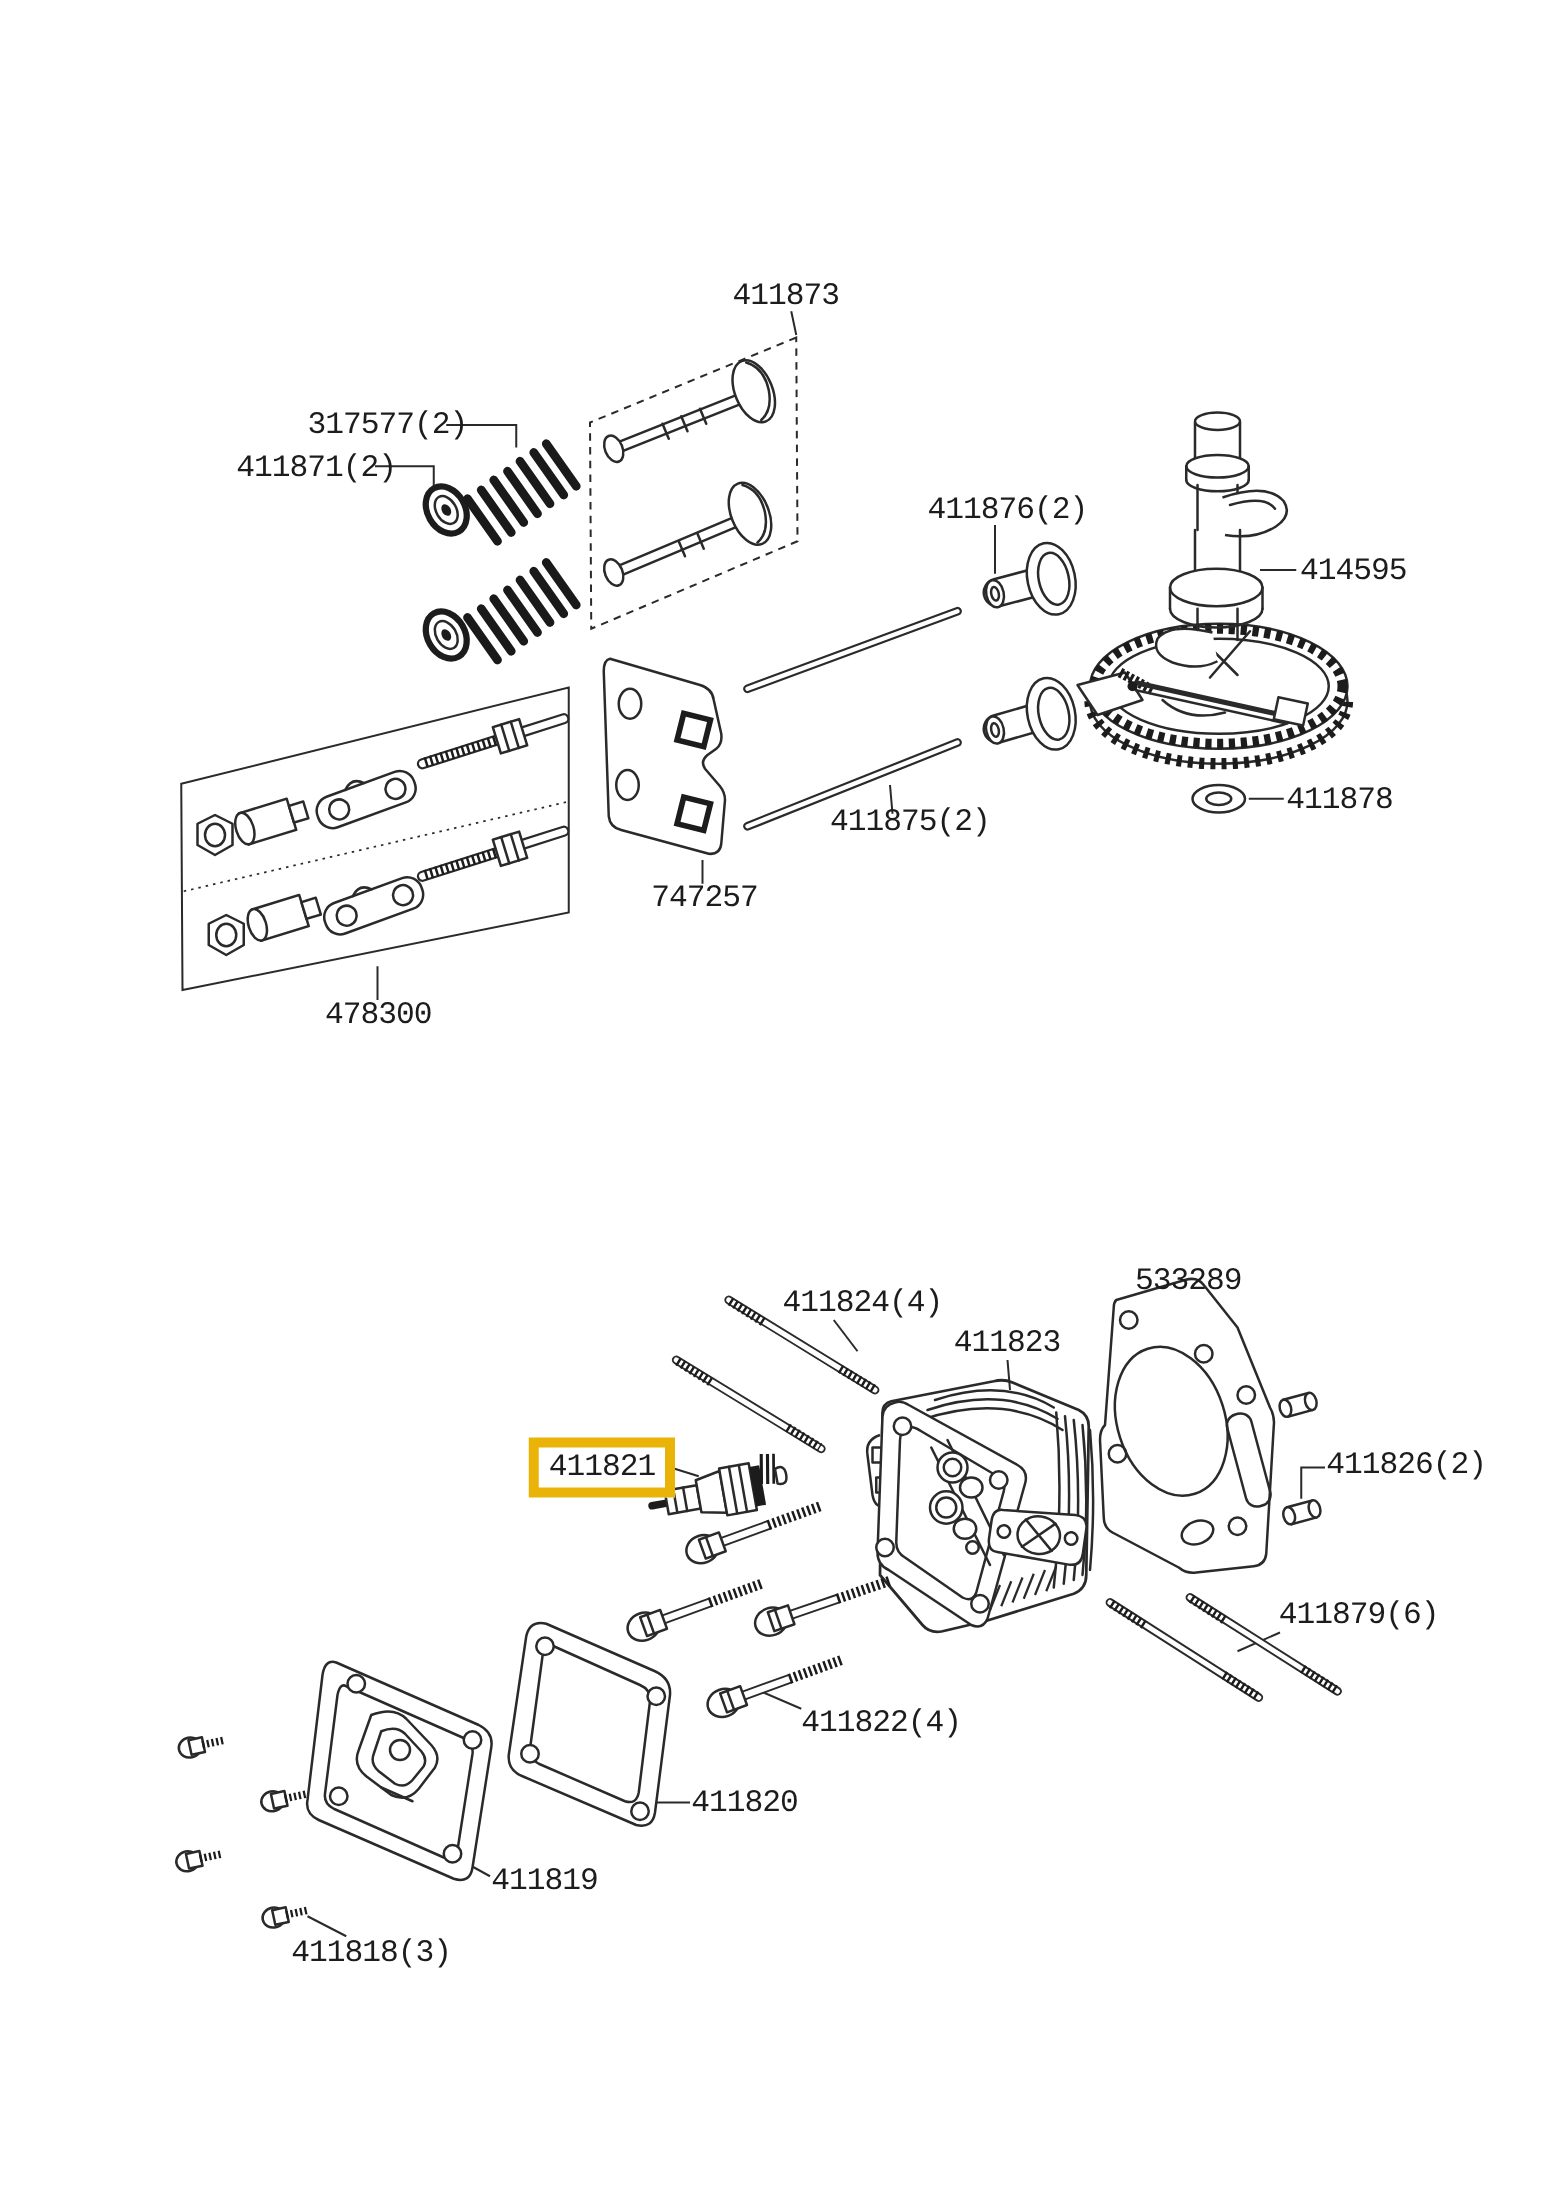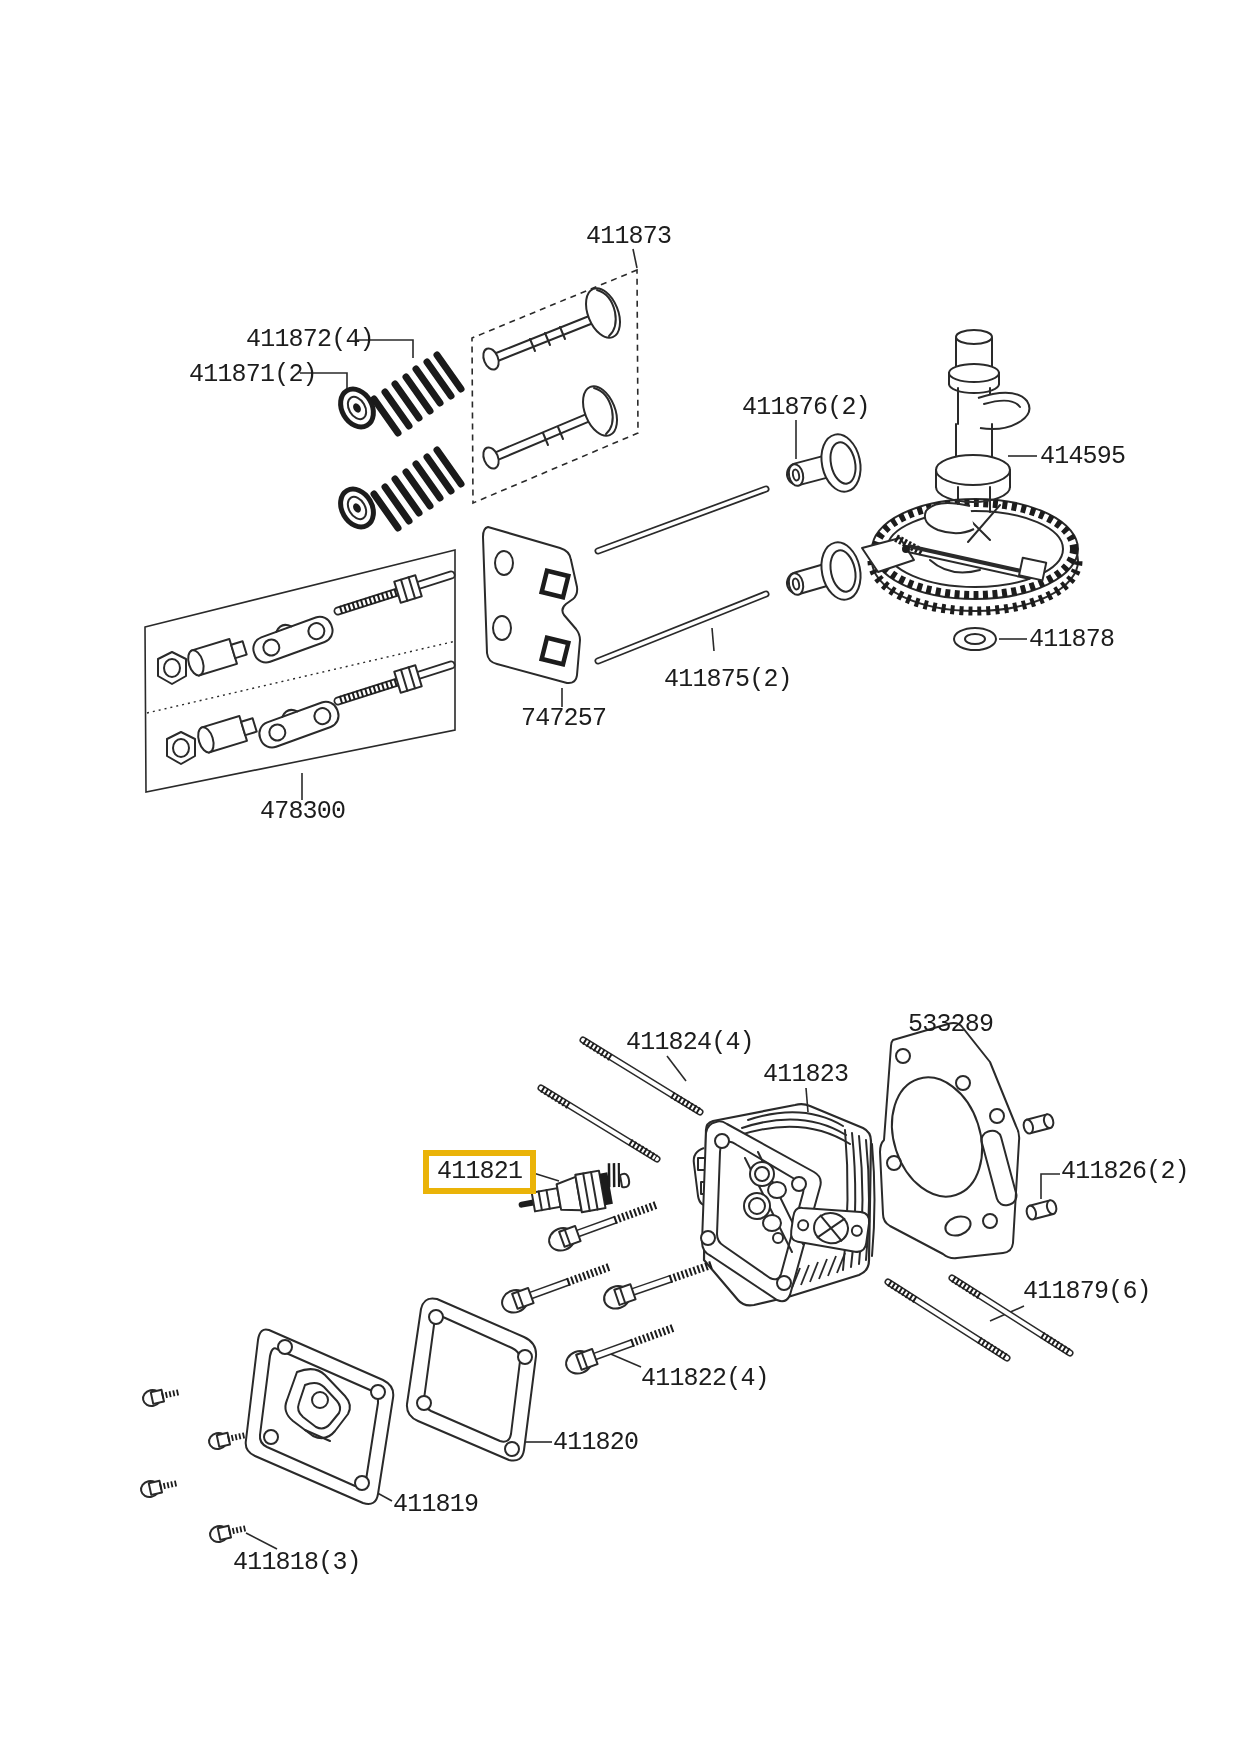--- a/index.html
+++ b/index.html
@@ -1,21 +1,21 @@
 <!DOCTYPE html>
 <html><head>
 <meta charset="utf-8">
 <style>
   html,body{margin:0;padding:0;background:#ffffff;}
   #page{position:relative;width:1241px;height:1593px;background:#ffffff;overflow:hidden;
         font-family:Liberation Mono, monospace;}
   #art{position:absolute;left:0;top:0;z-index:1;}
   .lbl{position:absolute;z-index:2;font-size:25px;line-height:1.0;color:#1c1c1c;
        letter-spacing:-0.8px;white-space:nowrap;}
-  .lbl.boxed{border:6px solid #eab308;padding:3px 8px 4px 8px;background:#ffffff;}
+  .lbl.boxed{border:8px solid #eab308;padding:3px 8px 4px 8px;background:#ffffff;}
   svg{display:block;}
   .ln{stroke:#2a2a2a;stroke-width:2;fill:none;stroke-linecap:round;stroke-linejoin:round;}
   .fw{stroke:#2a2a2a;stroke-width:2;fill:#ffffff;stroke-linejoin:round;}
   .dk{fill:#1c1c1c;stroke:none;}
   .leader{stroke:#2a2a2a;stroke-width:1.6;fill:none;}
 </style>
 </head>
 <body>
 
 <div id="page">
@@ -447,26 +447,26 @@
     <line x1="10" y1="0" x2="28" y2="0" stroke="#1c1c1c" stroke-width="6" stroke-dasharray="1.8 2"></line>
   </g>
   <g transform="translate(219,1534) rotate(-12)">
     <ellipse cx="0" cy="0" rx="9" ry="8" class="fw"></ellipse>
         <rect x="0" y="-6" width="11" height="12" class="fw"></rect>
     <line x1="10" y1="0" x2="28" y2="0" stroke="#1c1c1c" stroke-width="6" stroke-dasharray="1.8 2"></line>
   </g>
 </svg>
 
 <div class="lbl" style="left:586px;top:224px">411873</div>
-<div class="lbl" style="left:246px;top:327px">411872(4)</div>
+<div class="lbl" style="left:246px;top:327px">317577(2)</div>
 <div class="lbl" style="left:189px;top:362px">411871(2)</div>
 <div class="lbl" style="left:742px;top:395px">411876(2)</div>
 <div class="lbl" style="left:1040px;top:444px">414595</div>
 <div class="lbl" style="left:1029px;top:627px">411878</div>
-<div class="lbl" style="left:664px;top:667px">411875(2)</div>
+<div class="lbl" style="left:664px;top:645px">411875(2)</div>
 <div class="lbl" style="left:521px;top:706px">747257</div>
 <div class="lbl" style="left:260px;top:799px">478300</div>
 <div class="lbl" style="left:626px;top:1030px">411824(4)</div>
 <div class="lbl" style="left:763px;top:1062px">411823</div>
 <div class="lbl" style="left:908px;top:1012px">533289</div>
 <div class="lbl" style="left:1061px;top:1159px">411826(2)</div>
 <div class="lbl" style="left:1023px;top:1279px">411879(6)</div>
 <div class="lbl" style="left:641px;top:1366px">411822(4)</div>
 <div class="lbl boxed" style="left:423px;top:1150px">411821</div>
 <div class="lbl" style="left:553px;top:1430px">411820</div>

